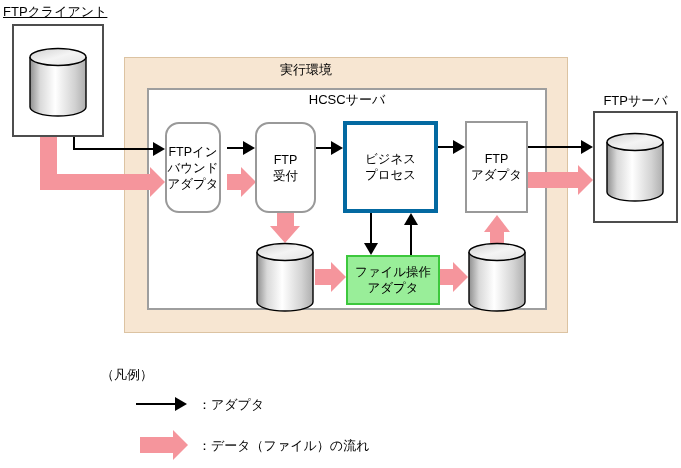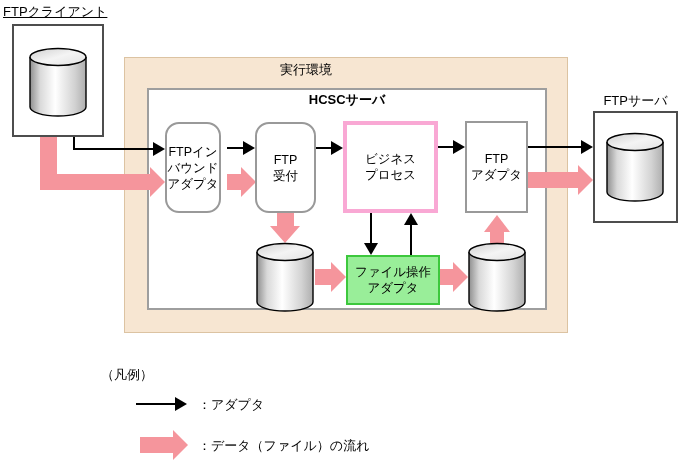--- a/index.html
+++ b/index.html
@@ -11,21 +11,21 @@
   
   .outer-box{border:2px solid #4d4d4d;background:#fff;}
   .env-box{background:var(--env-beige,#F7E6D2);border:1px solid var(--env-beige-border,#DCC3A2);}
   .hcsc-box{background:#fff;border:2px solid #9E9E9E;}
 
   
   .node{display:flex;align-items:center;justify-content:center;text-align:center;
         font-size:12.5px;line-height:16px;background:#fff;}
   .node span{white-space:pre-line;}
   .rounded{border:2px solid #999;border-radius:14px;}
-  .thick{border:4px solid #f9a8d4;}
+  .thick{border:4px solid #0369a1;}
   .thin{border:2px solid #999;}
   .green{background:var(--adapter-green-fill,#99EE99);
          border:2px solid var(--adapter-green-border,#3DC83D);}
 
   .caption{font-size:13px;line-height:15px;}
   .center{text-align:center;}
 
   
   .kbar{background:#000;}
   .khead-r{width:0;height:0;border-left:12px solid #000;border-top:7px solid transparent;border-bottom:7px solid transparent;}
@@ -63,21 +63,21 @@
         <path d="M1,10 L1,60 A28,9 0 0 0 57,60 L57,10" fill="url(#cylBody)" stroke="#000" stroke-width="1.4"></path>
         <ellipse cx="29" cy="10" rx="28" ry="8.5" fill="url(#cylTop)" stroke="#000" stroke-width="1.4"></ellipse>
       </g>
     </defs>
   </svg>
 
   <div class="abs env-box" style="left:124px;top:57px;width:444px;height:276px;"></div>
   <div class="abs caption center" style="left:124px;top:62px;width:364px;">実行環境</div>
 
   <div class="abs hcsc-box" style="left:147px;top:88px;width:400px;height:222px;"></div>
-  <div class="abs caption center" style="left:147px;top:92px;width:400px;font-weight:bold;">HCSCサーバ</div>
+  <div class="abs caption center" style="left:147px;top:92px;width:400px;">HCSCサーバ</div>
 
   <div class="abs caption" style="left:3px;top:4px;text-decoration:underline;">FTPクライアント</div>
   <div class="abs outer-box" style="left:12px;top:24px;width:92px;height:113px;"></div>
   <svg class="abs cyl" style="left:29px;top:47px;" width="58" height="70" viewBox="0 0 58 70">
       <use href="#cylShape"></use>
     </svg>
 
   <div class="abs caption center" style="left:593px;top:93px;width:85px;">FTPサーバ</div>
   <div class="abs outer-box" style="left:593px;top:111px;width:85px;height:112px;"></div>
   <svg class="abs cyl" style="left:606px;top:132px;" width="58" height="70" viewBox="0 0 58 70">

